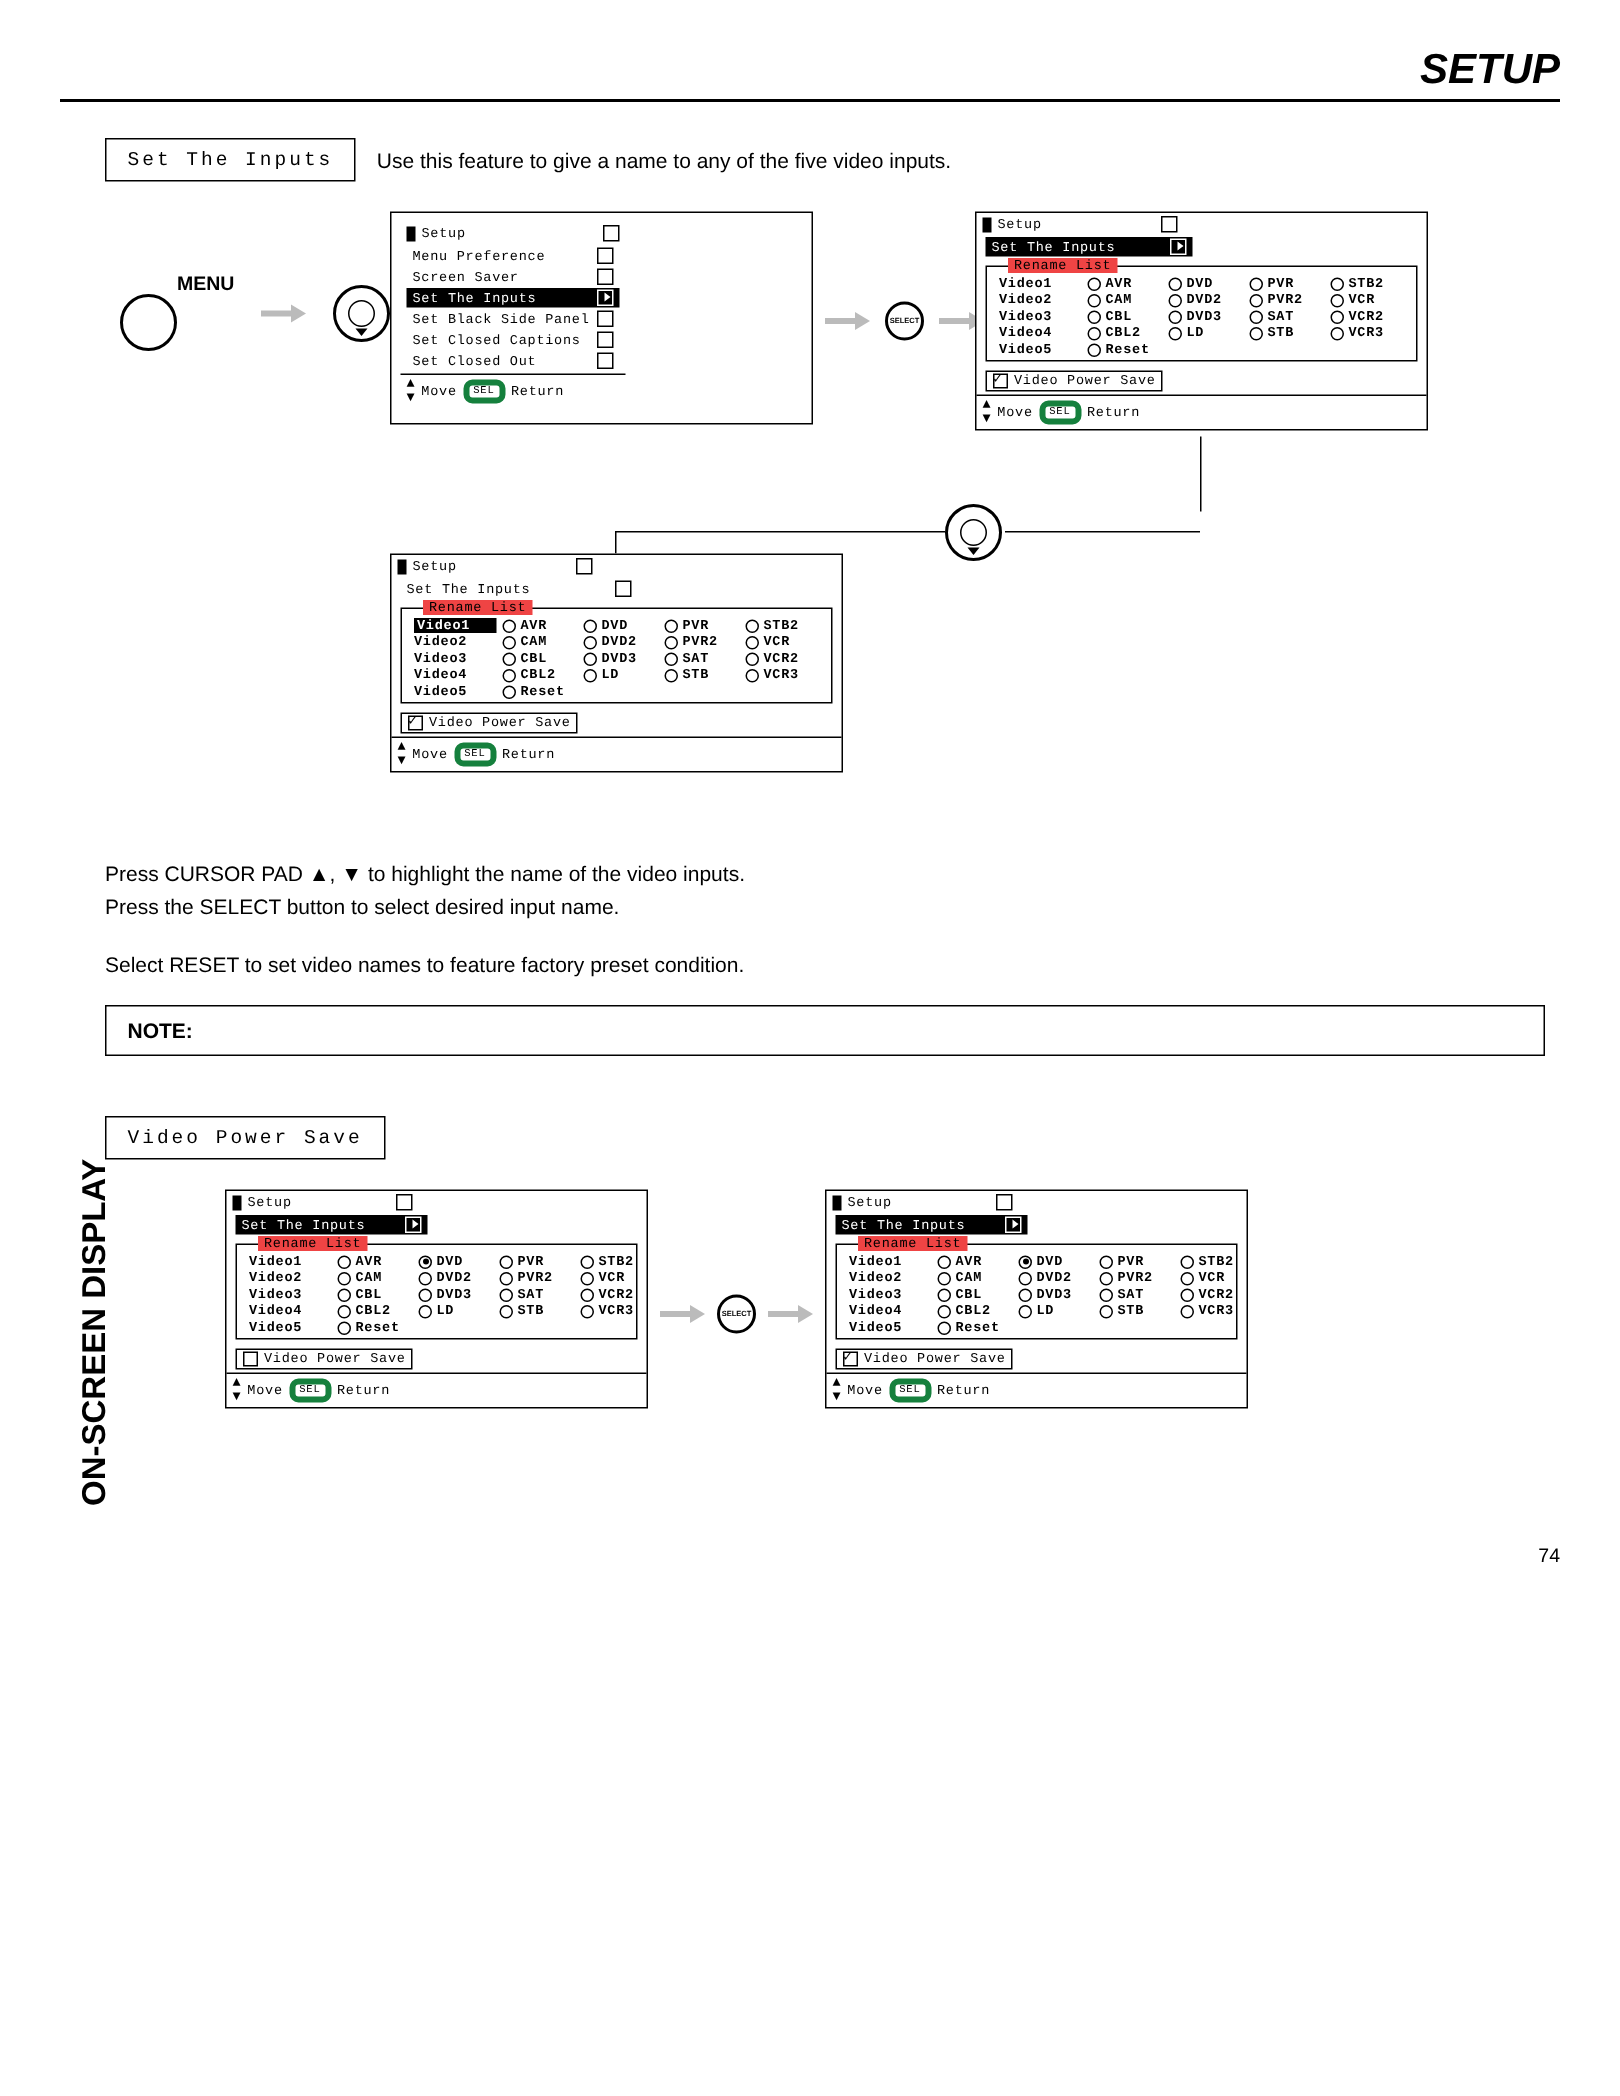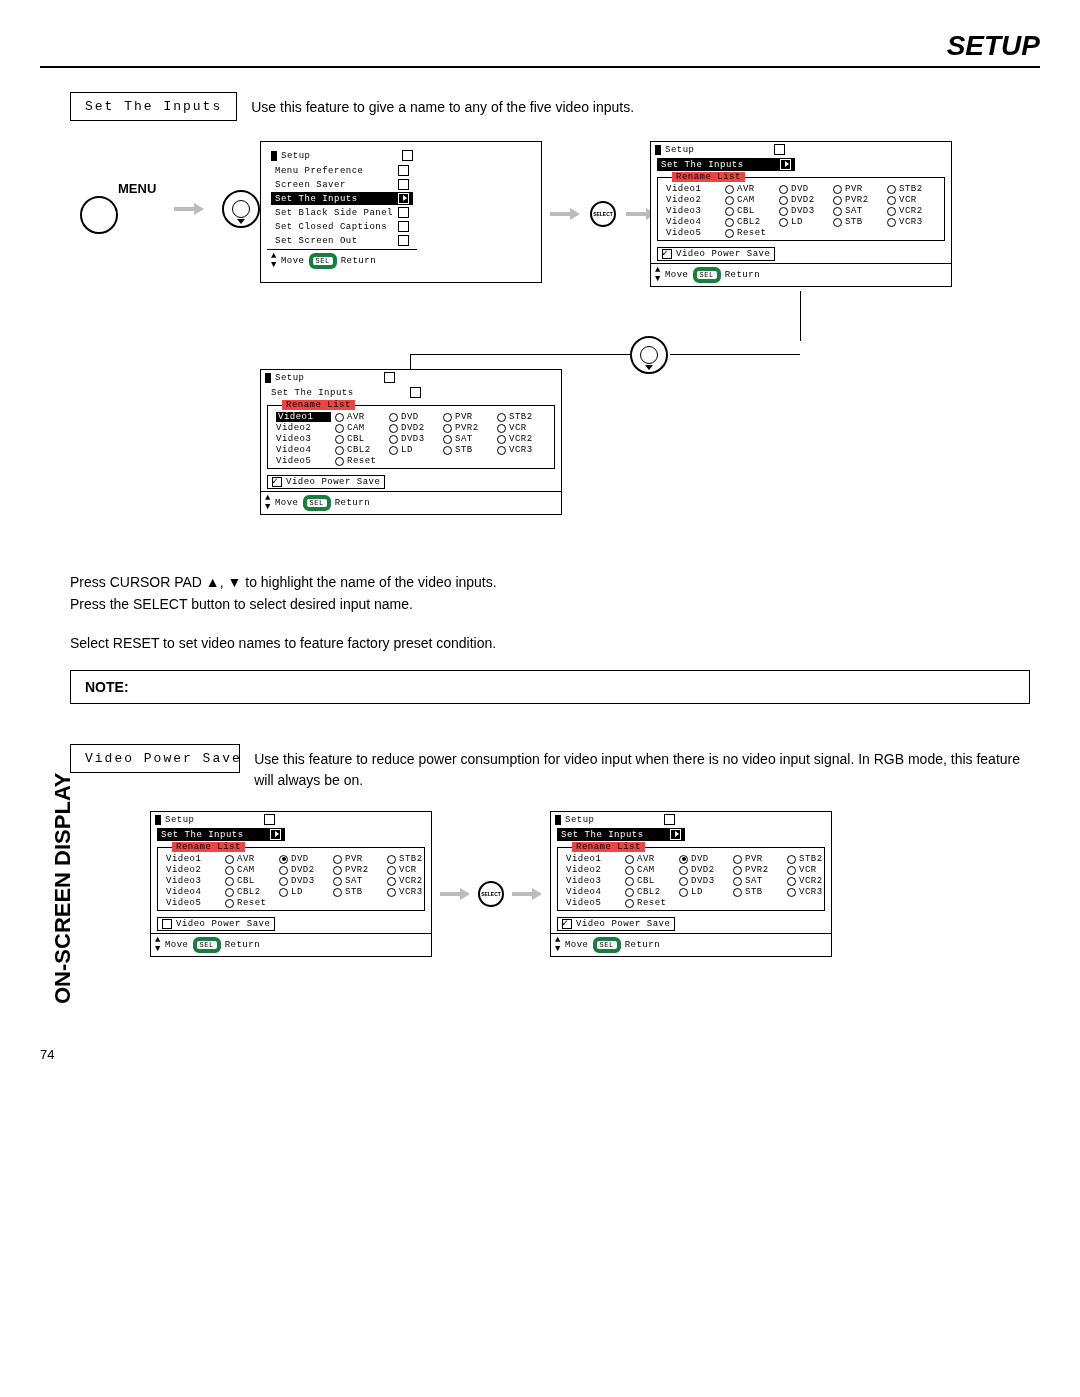--- a/index.html
+++ b/index.html
@@ -198,20 +198,21 @@
     position: relative;
     border: 1px solid #000;
     margin: 6px;
     padding: 6px 8px 2px 8px;
   }
   .grid5 {
     display: grid;
     grid-template-columns: 55px repeat(4, 50px);
     column-gap: 4px;
     row-gap: 1px;
+    font-weight: bold;
   }
   .rad {
     display: flex;
     align-items: center;
     gap: 3px;
   }
   .rad .c {
     width: 7px;
     height: 7px;
     border: 1px solid #000;
@@ -296,21 +297,21 @@
   }
   .s2-inner {
     margin-left: 30px;
   }
   .diagram2 {
     position: relative;
     height: 180px;
     margin: 20px 0 20px 60px;
   }
   .page-num {
-    text-align: left;
+    text-align: right;
     font-size: 13px;
     margin-top: 56px;
   }
   .vid-label {
     white-space: nowrap;
   }
   .vid-label.sel {
     background: #000;
     color: #fff;
     padding: 0 2px;
@@ -370,21 +371,21 @@
         </div>
       <div class="osd-row">
           <span>Set Black Side Panel</span>
           <span class="sq"></span>
         </div>
       <div class="osd-row">
           <span>Set Closed Captions</span>
           <span class="sq"></span>
         </div>
       <div class="osd-row">
-          <span>Set Screen Out</span>
+          <span>Set Closed Out</span>
           <span class="sq"></span>
         </div>
       <div class="osd-hint">
         <span class="updn">▲<br>▼</span>
         <span>Move</span>
         <span class="pill">SEL</span>
         <span>Return</span>
       </div>
     </div>
   </div>
@@ -621,21 +622,20 @@
 <div class="note-box">
   <span class="label">NOTE:</span>
 </div>
 
 <div class="section2">
   <div class="vert-label" style="left:10px; top:260px;">ON-SCREEN DISPLAY</div>
 
   <div class="s2-inner">
     <div class="feature-row" style="margin-left:0;">
       <div class="feature-box">Video Power Save</div>
-      <div class="feature-desc">Use this feature to reduce power consumption for video input when there is no video input signal.  In RGB mode, this feature will always be on.</div>
     </div>
 
     <div class="diagram2">
 
       <div class="osd-box" style="left:20px; top:0; width:280px;">
         <div class="osd-title" style="width:120px">
           <span class="mark"></span>
             <span>Setup</span>
             <span style="margin-left:auto" class="sq"></span>
         </div>

